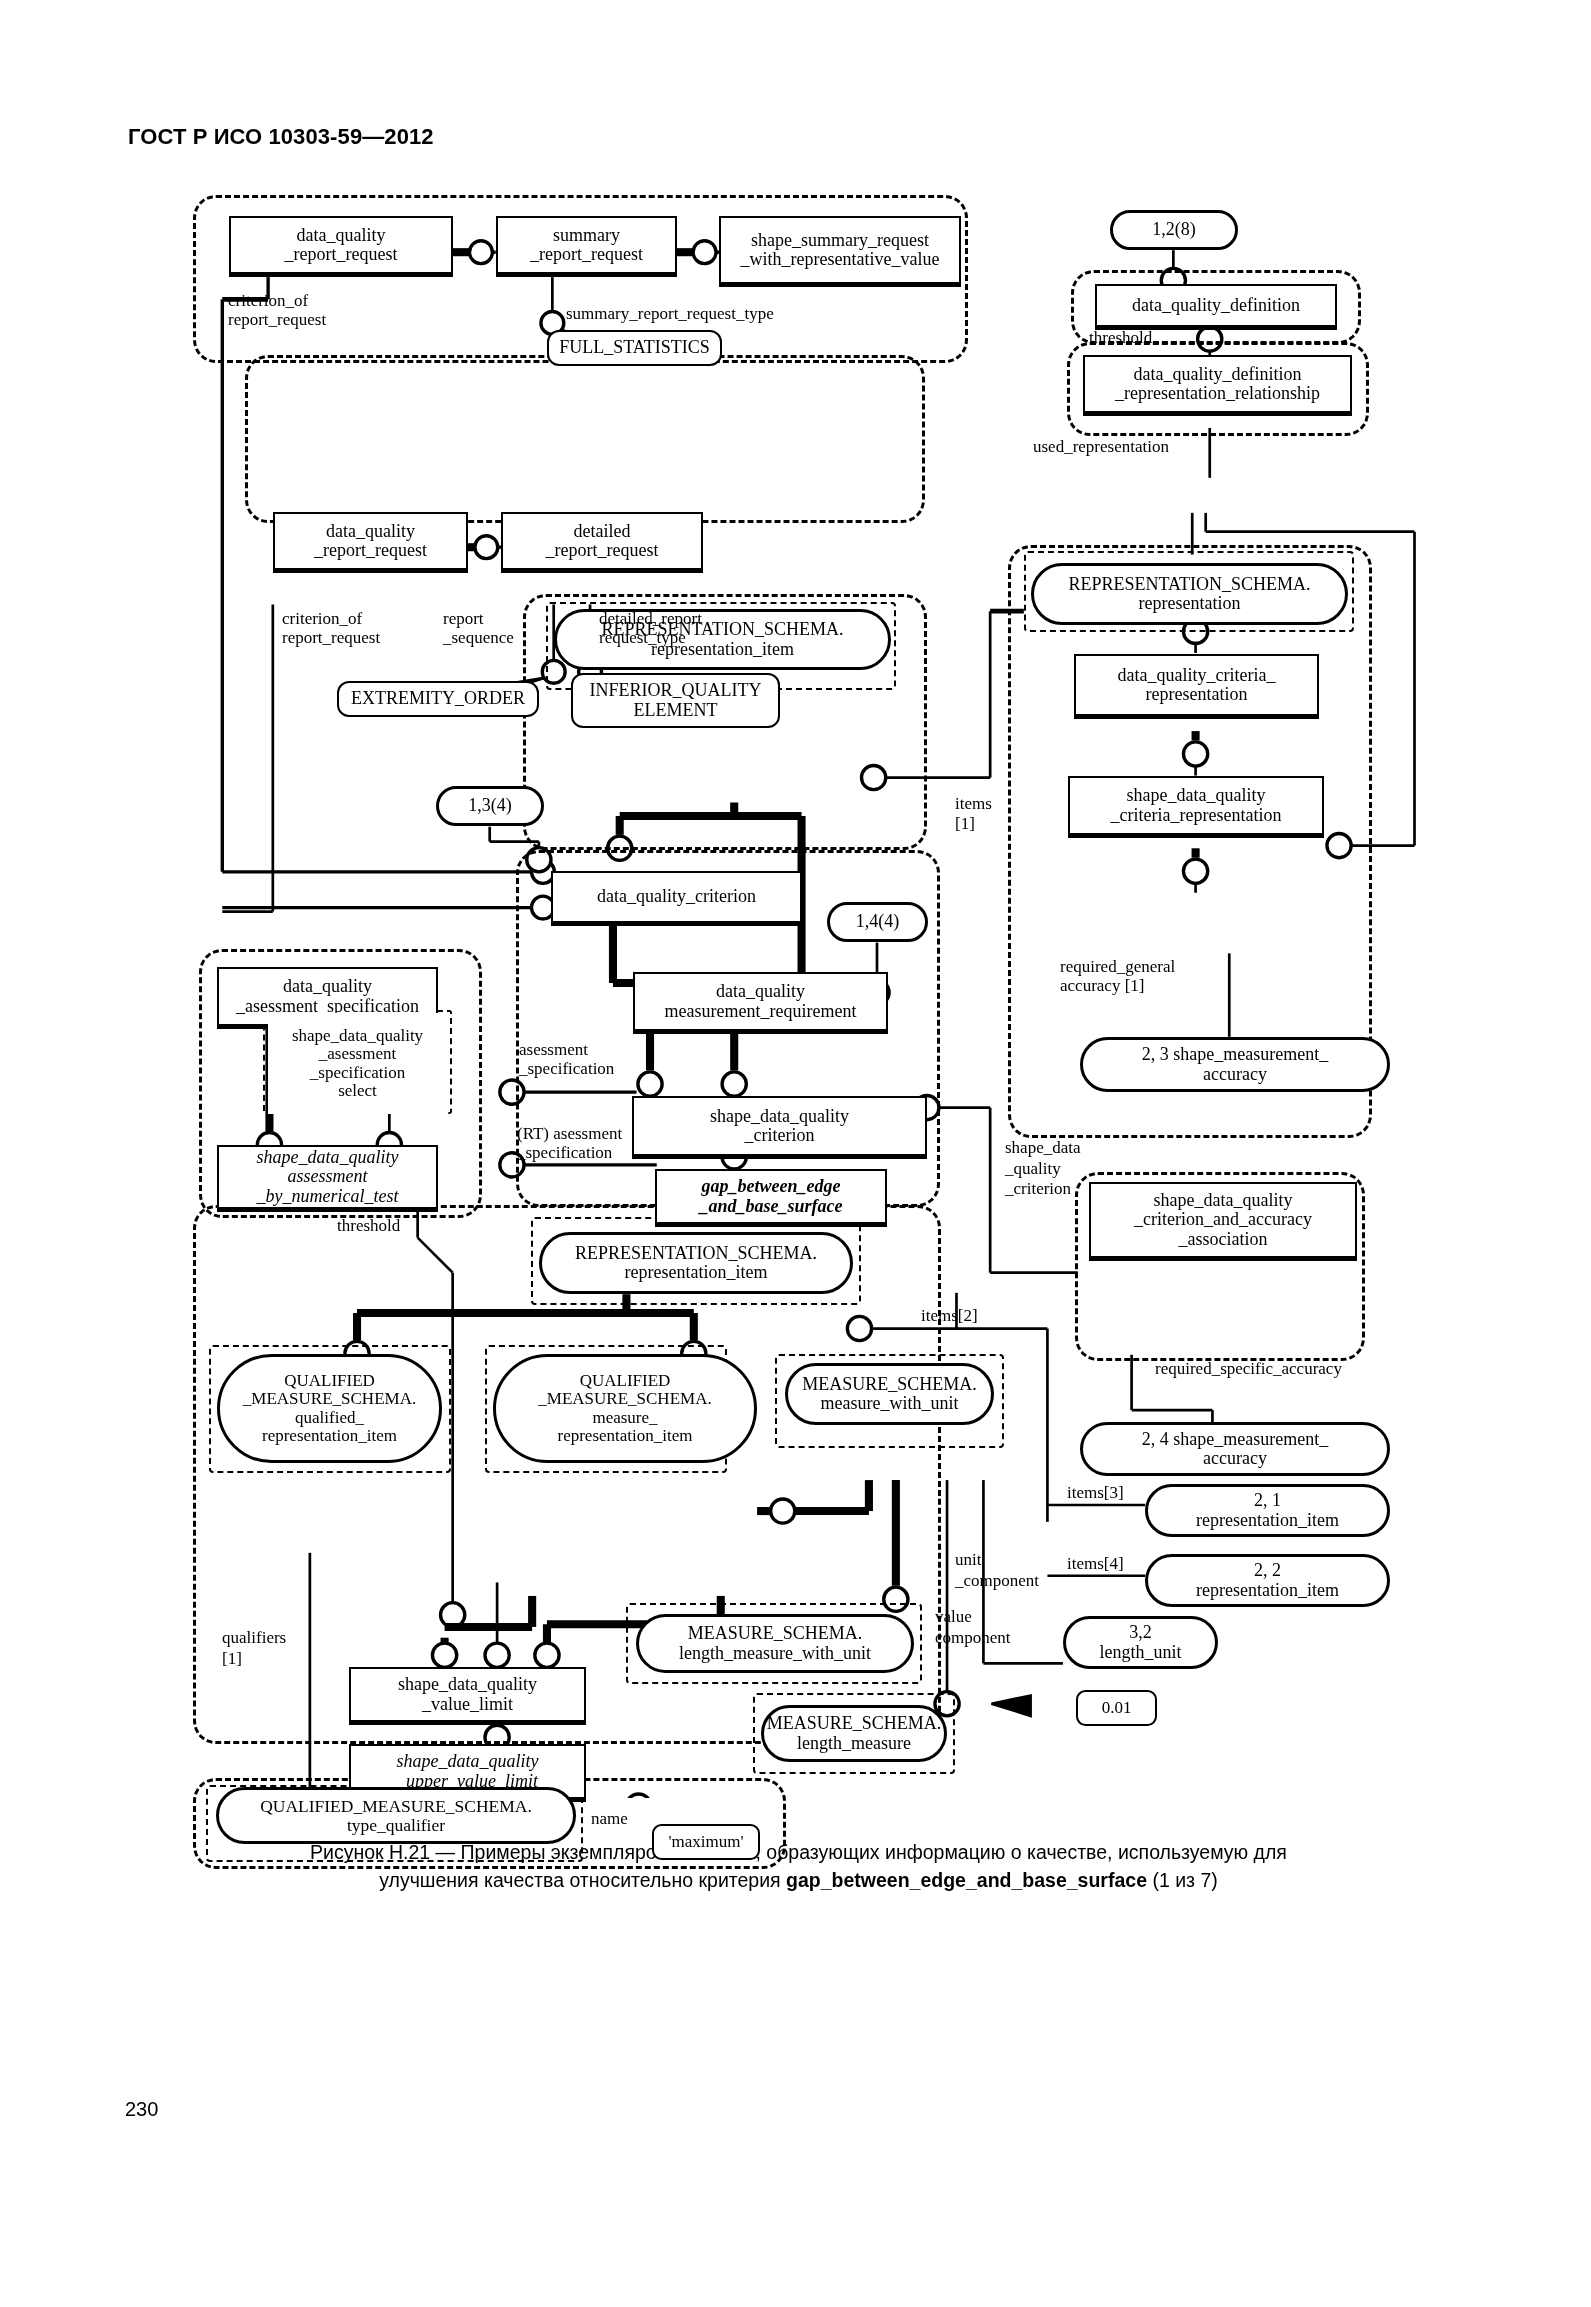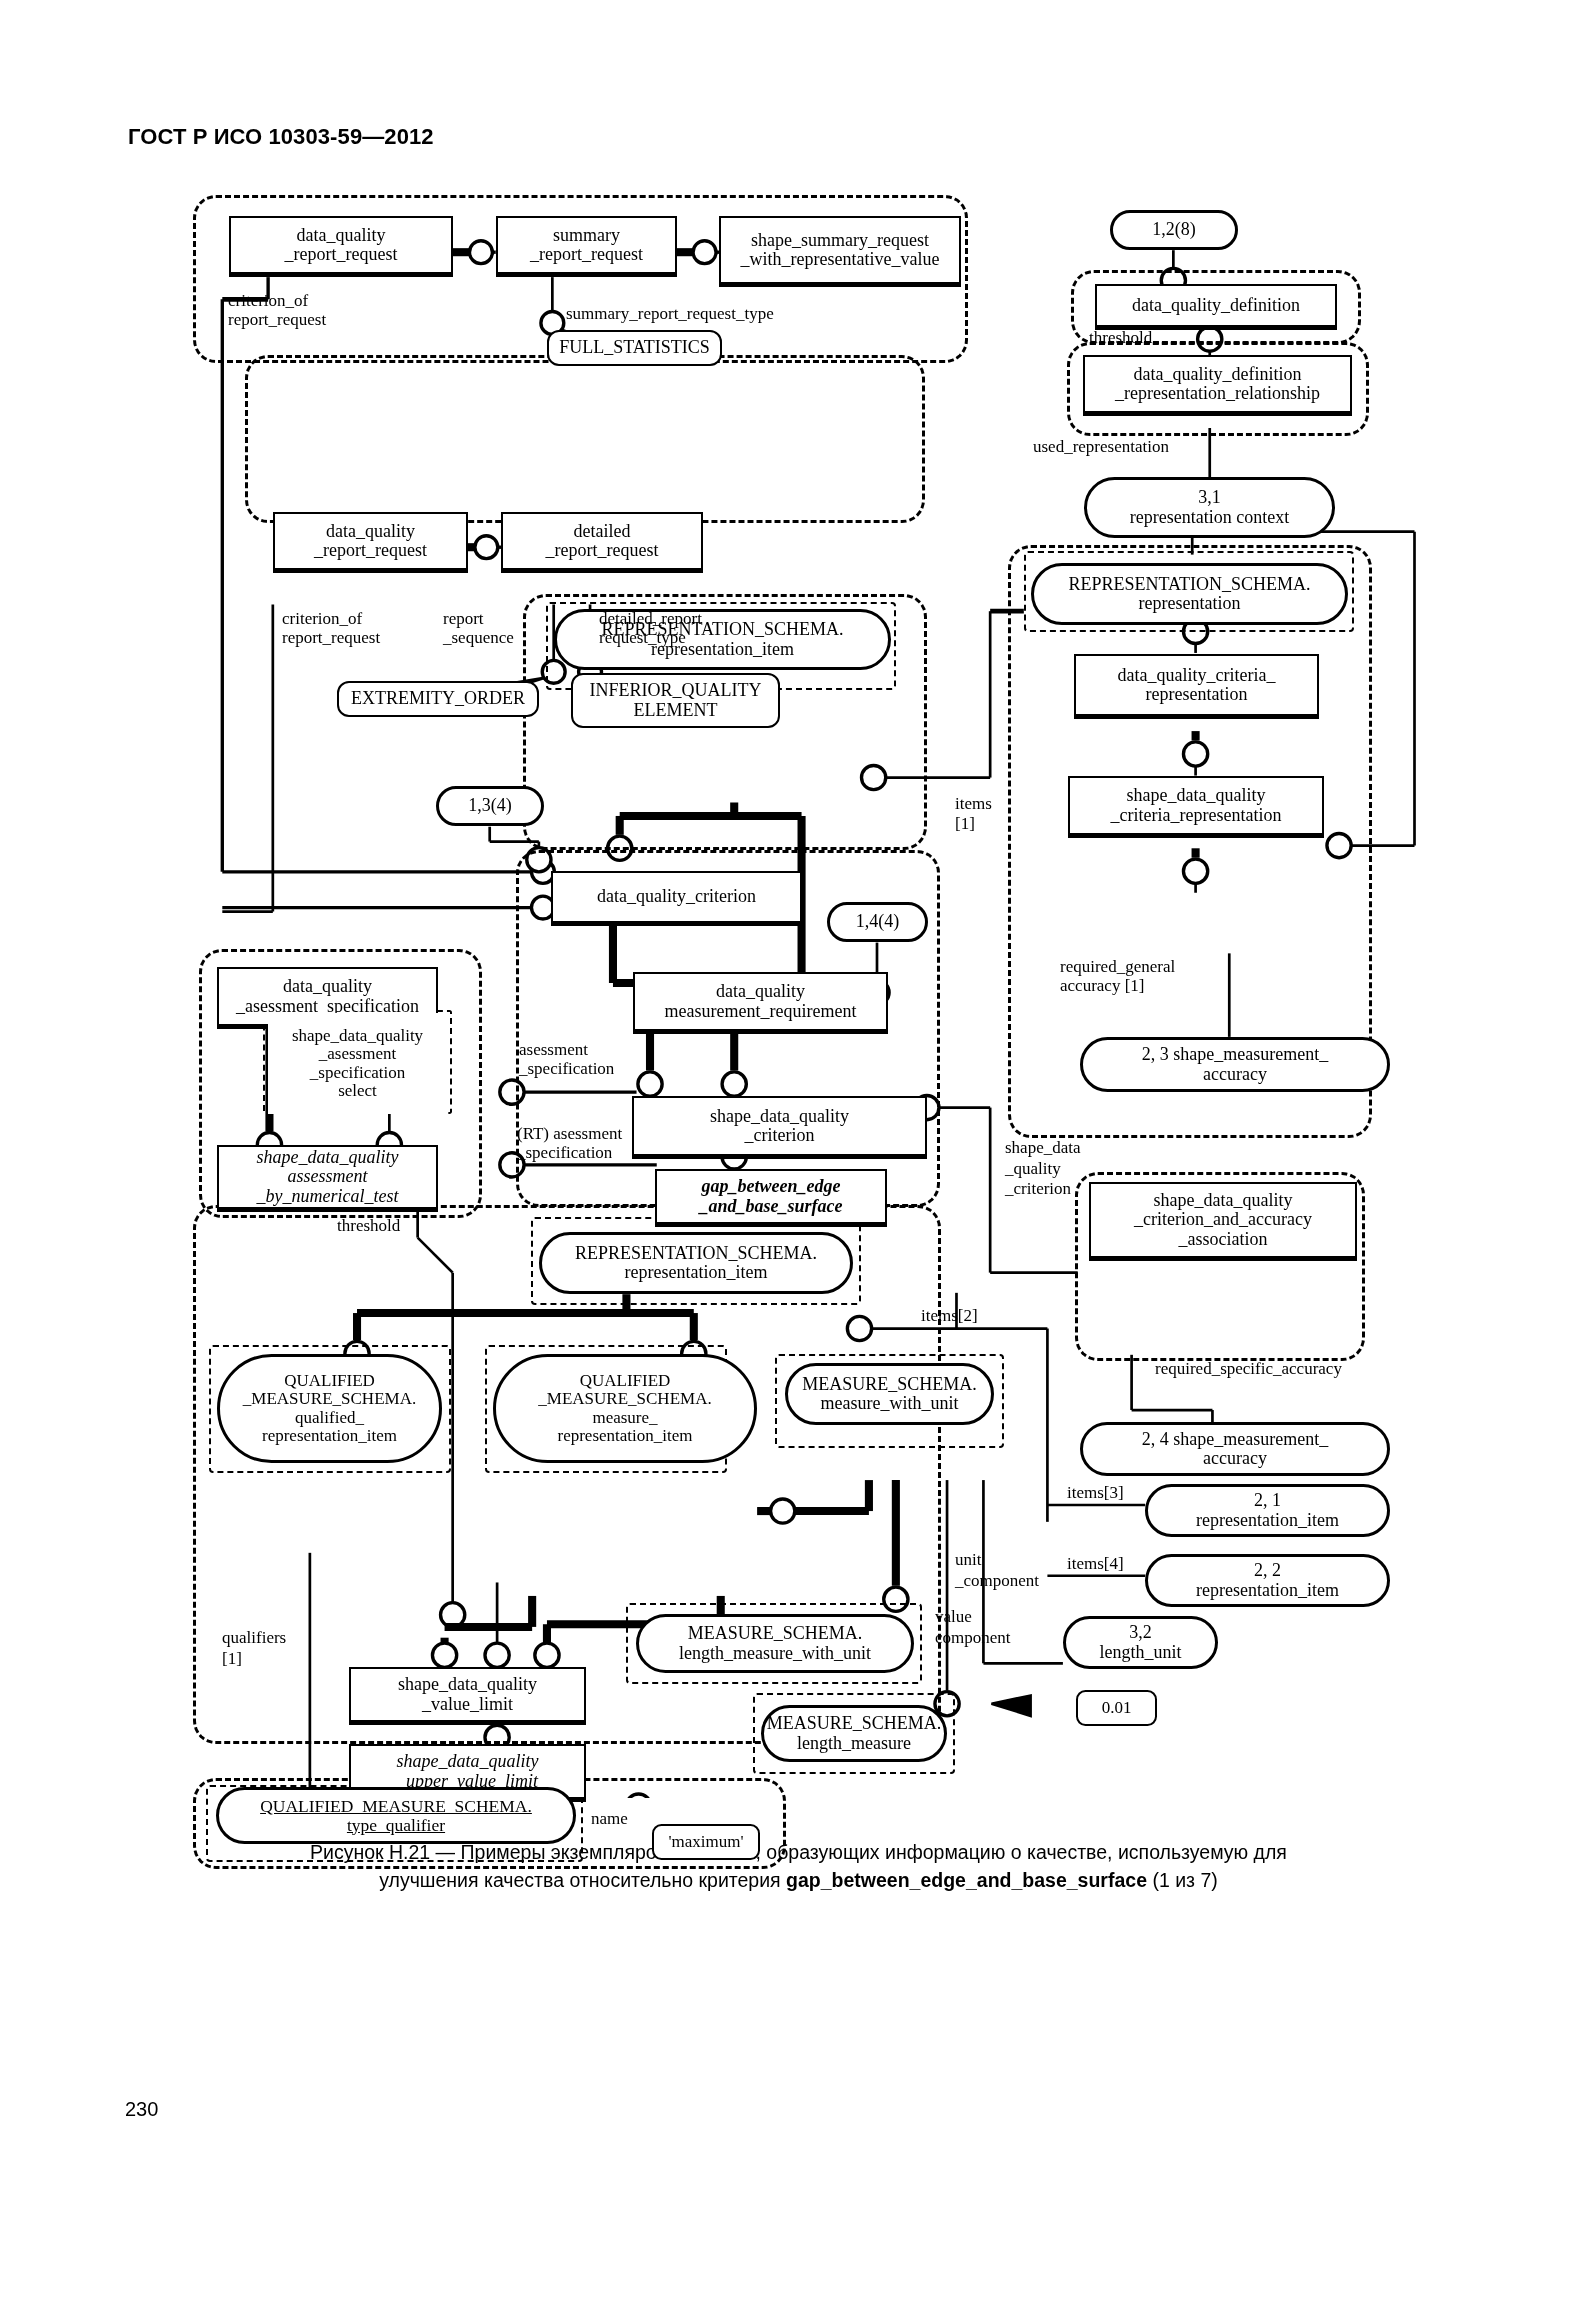--- a/index.html
+++ b/index.html
@@ -267,21 +267,20 @@
     <div class="node enumbox" style="left:337px;top:513px;width:202px;height:36px;">EXTREMITY_ORDER</div>
 
     <div class="node enumbox" style="left:571px;top:505px;width:209px;height:55px;">INFERIOR_QUALITY<br>ELEMENT</div>
 
     <div class="node pageref" style="left:1110px;top:42px;width:128px;height:40px;">1,2(8)</div>
 
     <div class="node ent thickbottom" style="left:1095px;top:116px;width:242px;height:46px;">data_quality_definition</div>
 
     <div class="node ent thickbottom" style="left:1083px;top:187px;width:269px;height:61px;">data_quality_definition<br>_representation_relationship</div>
 
-    <div class="node round" style="left:1084px;top:309px;width:251px;height:61px;">3,1<br>representation  context</div>
 
     <div class="node round" style="left:1031px;top:395px;width:317px;height:62px;">REPRESENTATION_SCHEMA.<br>representation</div>
 
     <div class="node ent thickbottom" style="left:1074px;top:486px;width:245px;height:65px;">data_quality_criteria_<br>representation</div>
 
     <div class="node ent thickbottom" style="left:1068px;top:608px;width:256px;height:62px;">shape_data_quality<br>_criteria_representation</div>
 
 
     <div class="node round" style="left:1080px;top:869px;width:310px;height:55px;">2,  3 shape_measurement_<br>accuracy</div>
 
@@ -326,21 +325,21 @@
     <div class="node ent thickbottom" style="left:349px;top:1499px;width:237px;height:58px;">shape_data_quality<br>_value_limit</div>
 
     <div class="node ent thickbottom italic" style="left:349px;top:1576px;width:237px;height:58px;">shape_data_quality<br>_upper_value_limit</div>
 
     <div class="node round" style="left:636px;top:1446px;width:278px;height:59px;">MEASURE_SCHEMA.<br>length_measure_with_unit</div>
 
     <div class="node round italic" style="left:761px;top:1537px;width:186px;height:57px;">MEASURE_SCHEMA.<br>length_measure</div>
 
     <div class="node valbox" style="left:1076px;top:1522px;width:81px;height:36px;">0.01</div>
 
-    <div class="node round" style="left:216px;top:1619px;width:360px;height:57px;font-size:17.5px;text-decoration:underline;">QUALIFIED_MEASURE_SCHEMA.<br>type_qualifier</div>
+    <div class="node round" style="left:216px;top:1619px;width:360px;height:57px;font-size:17.5px;">QUALIFIED_MEASURE_SCHEMA.<br>type_qualifier</div>
 
     <div class="node valbox" style="left:652px;top:1656px;width:108px;height:36px;">'maximum'</div>
 
     <div class="lbl" style="left:228px;top:123px;white-space:pre;">criterion_of<br>report_request</div>
 
     <div class="lbl" style="left:566px;top:136px;">summary_report_request_type</div>
 
     <div class="lbl" style="left:282px;top:441px;white-space:pre;">criterion_of<br>report_request</div>
 
     <div class="lbl" style="left:443px;top:441px;white-space:pre;">report<br>_sequence</div>

